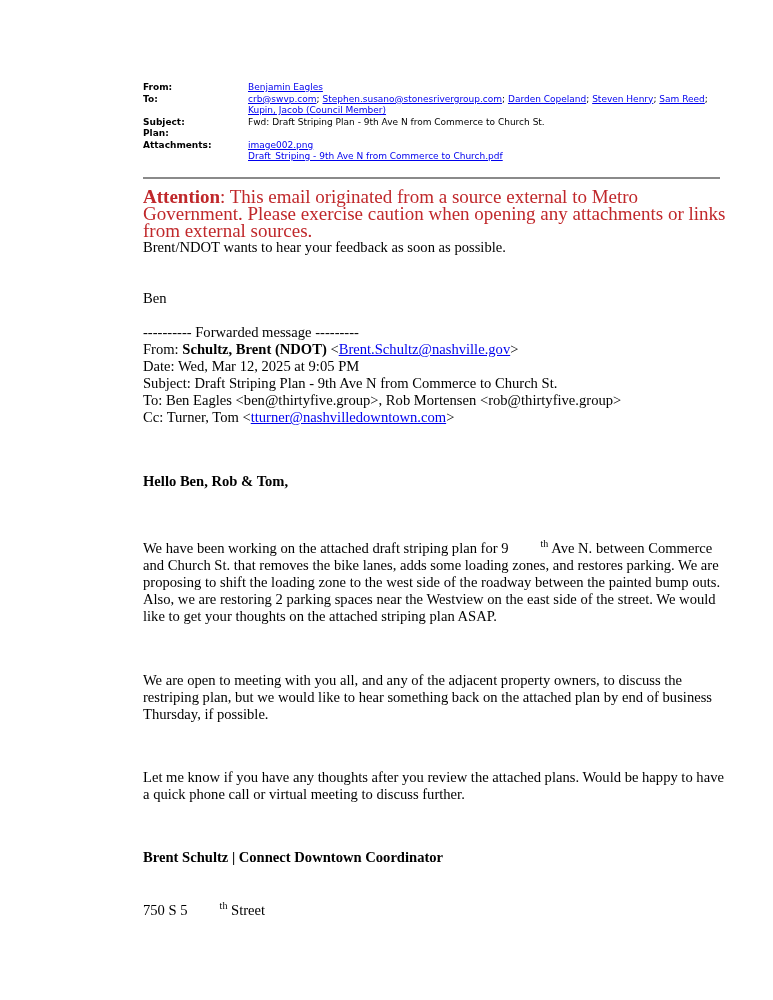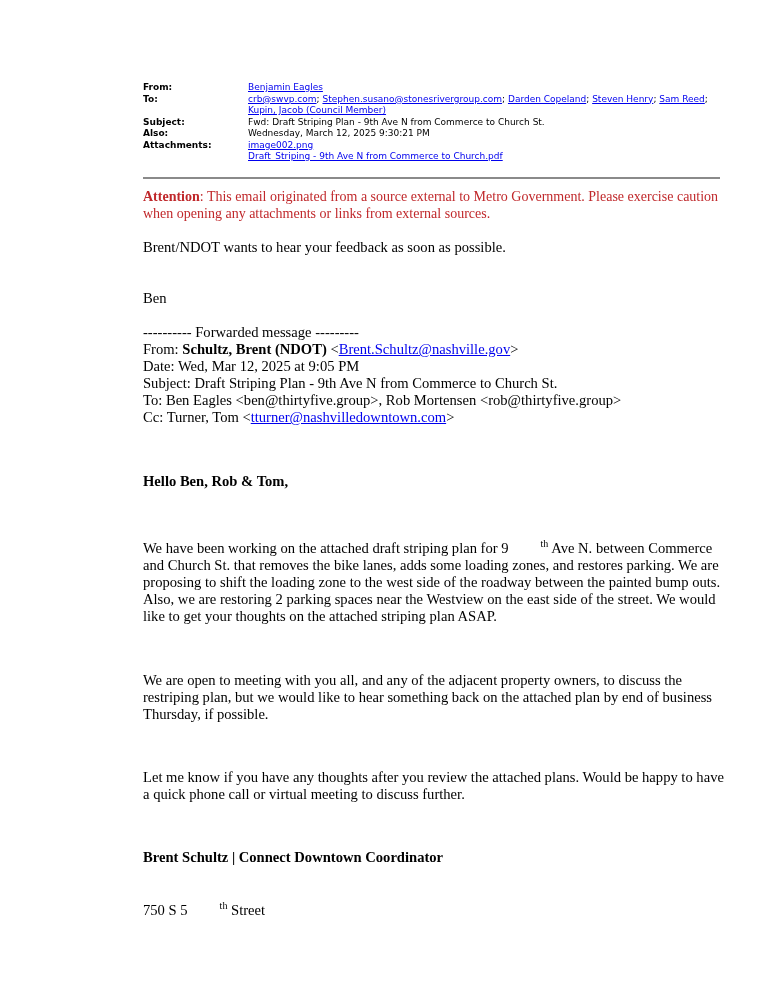--- a/index.html
+++ b/index.html
@@ -4,21 +4,21 @@
   <style>
     html, body { margin: 0; padding: 0; background: #ffffff; }
     body { width: 773px; height: 1000px; position: relative; overflow: hidden; }
     .page { position: absolute; left: 0; top: 4px; width: 773px; height: 1000px; margin-left: 44px; }
     .hdr { position: absolute; left: 99px; top: 78px; width: 580px; font-family: "DejaVu Sans", sans-serif; font-size: 9px; color: #000; }
     .hdr-row { display: flex; line-height: 11.5px; }
     .hdr-label { width: 97px; font-weight: bold; flex: none; }
     .hdr-val { flex: 1; padding-left: 8px; }
     .hdr a, .link { color: #0000ee; text-decoration: underline; cursor: pointer; }
     .divider { position: absolute; left: 99px; top: 173px; width: 577px; height: 2px; background: #8a8a8a; }
-    .body { position: absolute; left: 99px; top: 184px; width: 585px; font-family: "Liberation Serif", serif; font-size: 14px; line-height: 17px; color: #000; }
+    .body { position: absolute; left: 99px; top: 184px; width: 585px; font-family: "Liberation Serif", serif; font-size: 19px; line-height: 17px; color: #000; }
     .attention { color: #c0282b; }
     .attention b { font-weight: bold; }
     p { margin: 0; }
     sup { font-size: 10px; line-height: 0; vertical-align: super; padding-left: 32px; }
     .blk { position: absolute; left: 99px; width: 585px; font-family: "Liberation Serif", serif; font-size: 14.6px; line-height: 17px; color: #000; }
   </style>
 </head>
 <body>
 
 <div class="page">
@@ -32,22 +32,21 @@
       <span class="hdr-label">To:</span>
       <span class="hdr-val">
         <a>crb@swvp.com</a><span>; </span><a>Stephen.susano@stonesrivergroup.com</a><span>; </span><a>Darden Copeland</a><span>; </span><a>Steven Henry</a><span>; </span><a>Sam Reed</a><span>; </span><a>Kupin, Jacob (Council Member)</a>
       </span>
     </div>
     <div class="hdr-row">
       <span class="hdr-label">Subject:</span>
       <span class="hdr-val">Fwd: Draft Striping Plan - 9th Ave N from Commerce to Church St.</span>
     </div>
     <div class="hdr-row">
-      <span class="hdr-label">Also:</span>
-      <span class="hdr-val">Wednesday, March 12, 2025 9:30:21 PM</span>
+      <span class="hdr-label">Plan:</span>
     </div>
     <div class="hdr-row">
       <span class="hdr-label">Attachments:</span>
       <span class="hdr-val">
         <a>image002.png</a><br>
         <a>Draft_Striping - 9th Ave N from Commerce to Church.pdf</a>
       </span>
     </div>
   </div>
 

